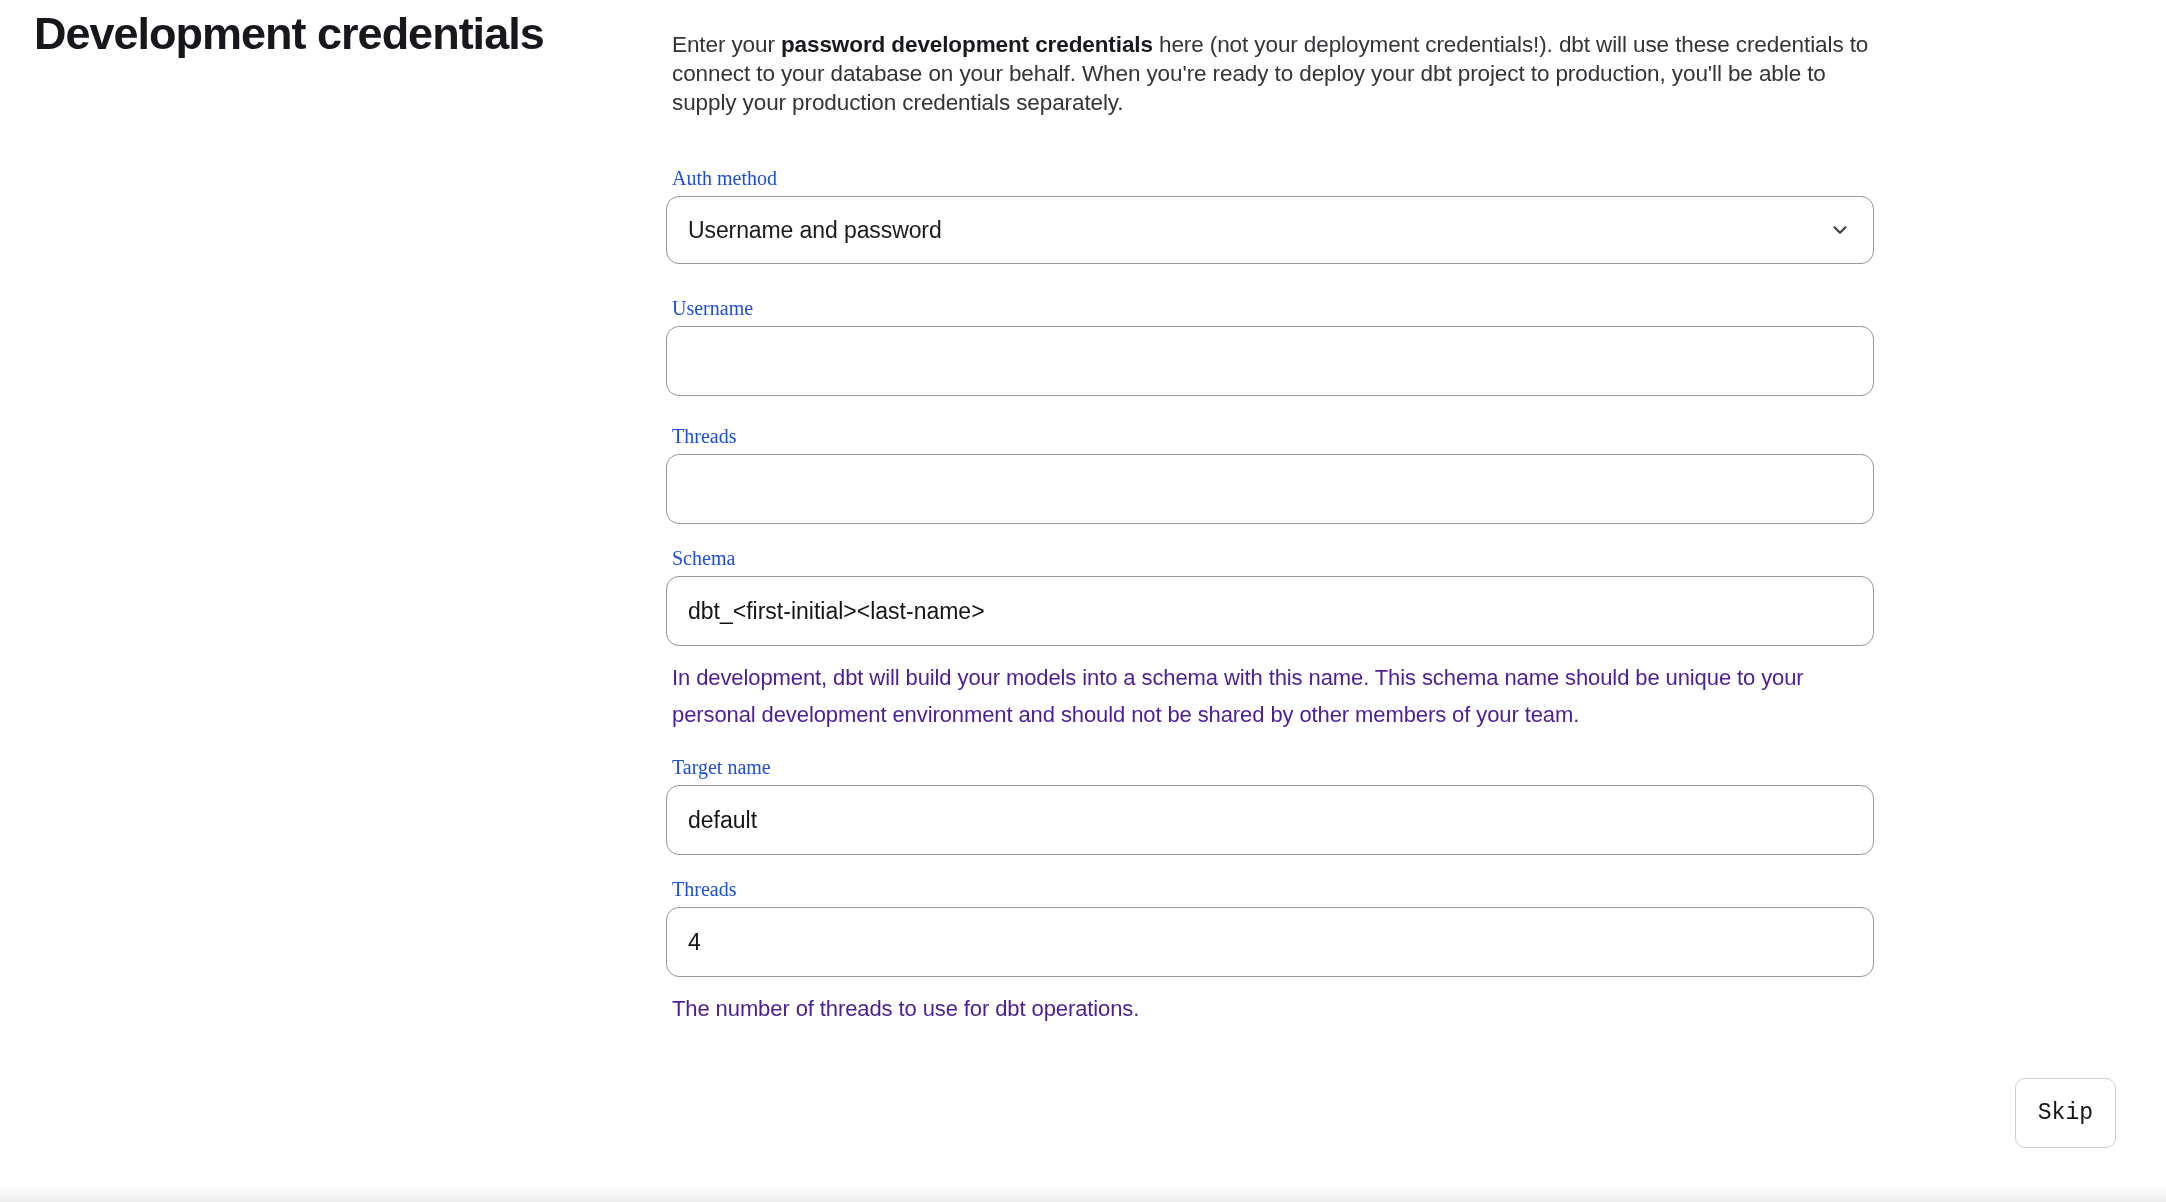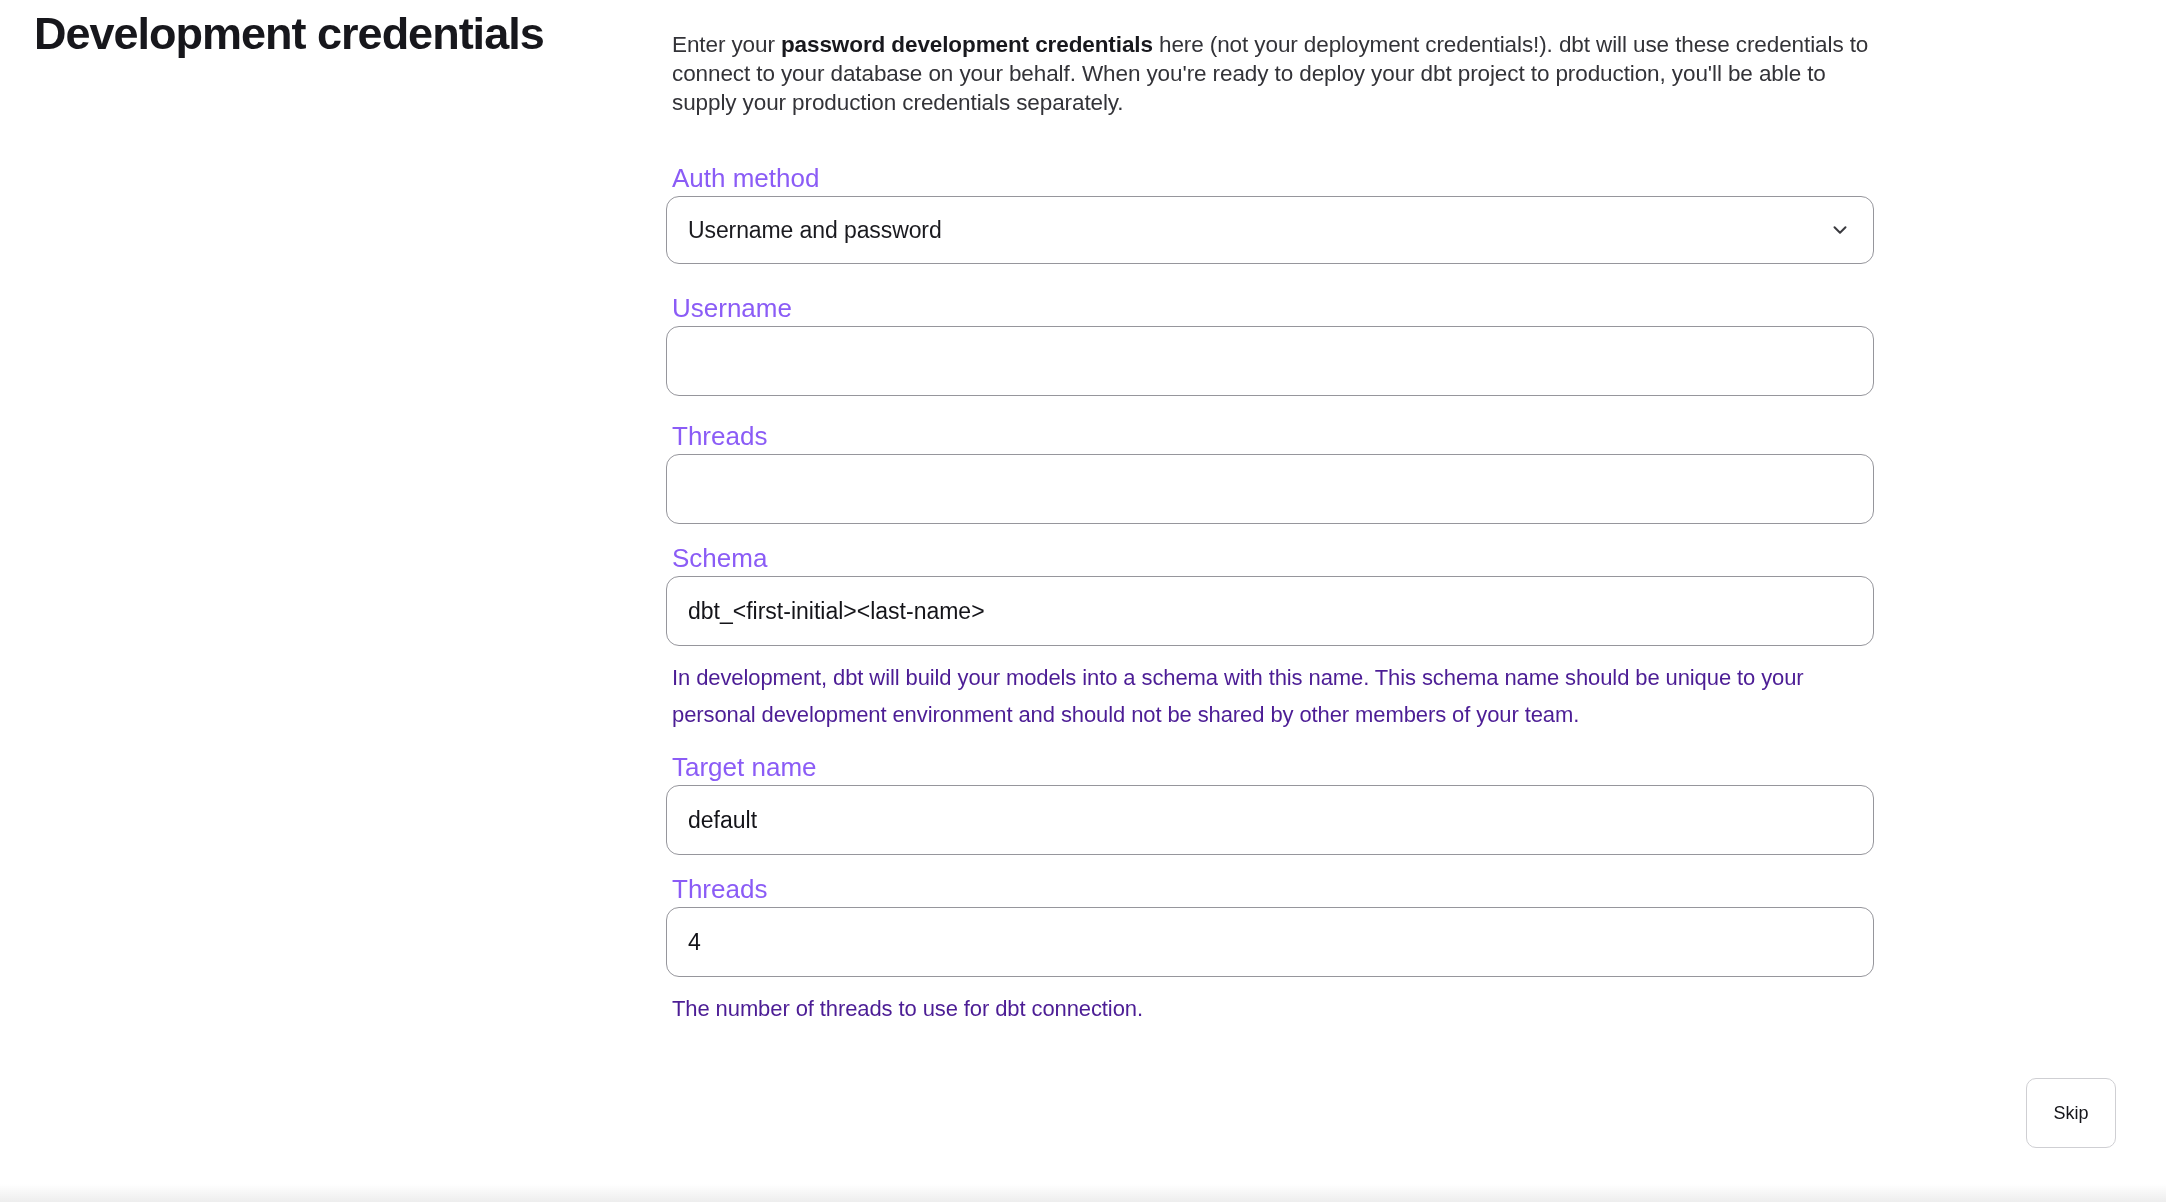--- a/index.html
+++ b/index.html
@@ -38,23 +38,24 @@
     line-height: 29px;
     color: #333338;
     letter-spacing: -0.1px;
   }
   .description strong { color: #18181d; font-weight: 700; }
 
   .field { margin: 0; }
   .field-label {
     display: block;
     margin: 0 0 0 6px;
-    font-size: 26px;
+    font-size: 20px;
     line-height: 28px;
-    color: #8b5cf6;
+    color: #1d4ed8;
+    font-family: Liberation Serif, serif;
   }
   .gap-xl { margin-top: 47px; }
   .gap-lg { margin-top: 30px; }
   .gap-md { margin-top: 26px; }
   .gap-sm { margin-top: 20px; }
 
   .text-input, .select-box {
     box-sizing: border-box;
     width: 1208px;
     height: 70px;
@@ -100,22 +101,22 @@
     top: 1078px;
     right: 50px;
     display: flex;
     align-items: center;
     gap: 14px;
   }
   .btn {
     box-sizing: border-box;
     height: 70px;
     border-radius: 10px;
-    font-family: Liberation Sans, sans-serif;
-    font-size: 18px;
+    font-family: Liberation Mono, monospace;
+    font-size: 23px;
     cursor: pointer;
   }
   .btn-secondary {
     min-width: 90px;
     padding: 0 22px;
     background: #ffffff;
     border: 1.5px solid #cfcfd3;
     color: #141419;
     font-weight: 400;
   }
@@ -177,21 +178,21 @@
     </div>
 
     <div class="field gap-sm">
       <label class="field-label">Target name</label>
       <input class="text-input" type="text" value="default" style="">
     </div>
 
     <div class="field gap-sm">
       <label class="field-label">Threads</label>
       <input class="text-input" type="text" value="4" style="">
-      <p class="help-text">The number of threads to use for dbt connection.</p>
+      <p class="help-text">The number of threads to use for dbt operations.</p>
     </div>
 
   </div>
 
   <div class="footer-actions">
     <button class="btn btn-secondary">Skip</button>
   </div>
 
   <div class="bottom-shade"></div>
 

